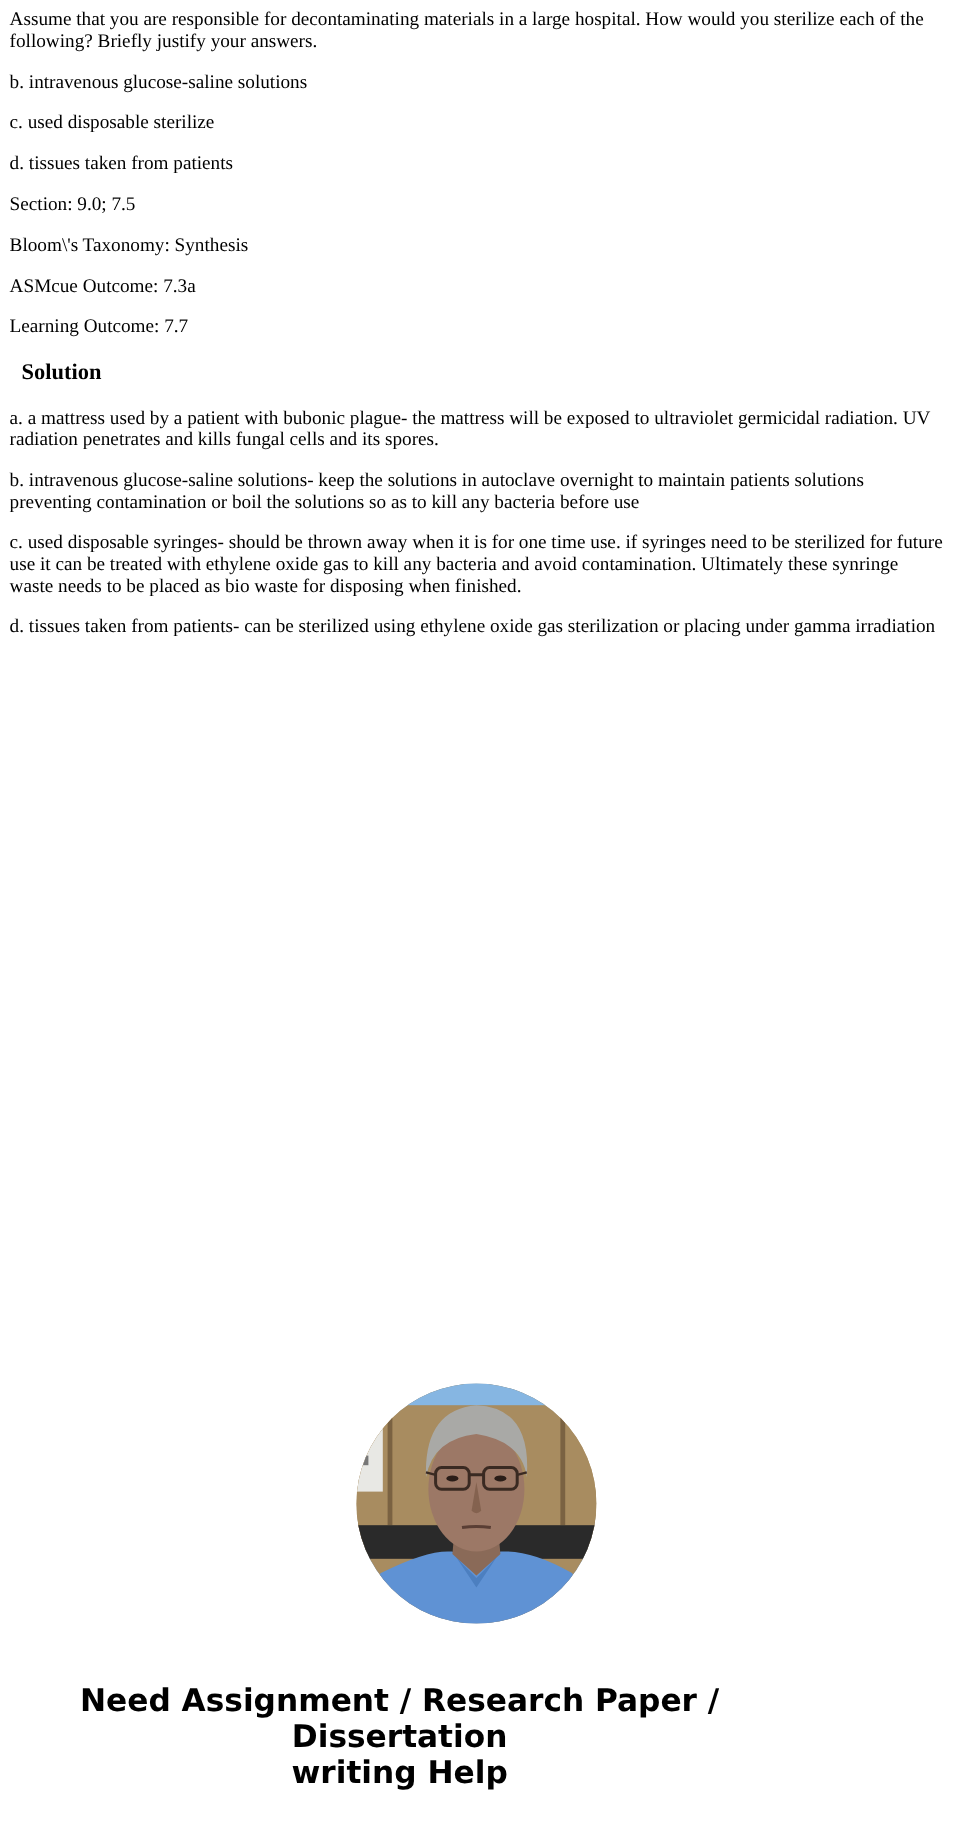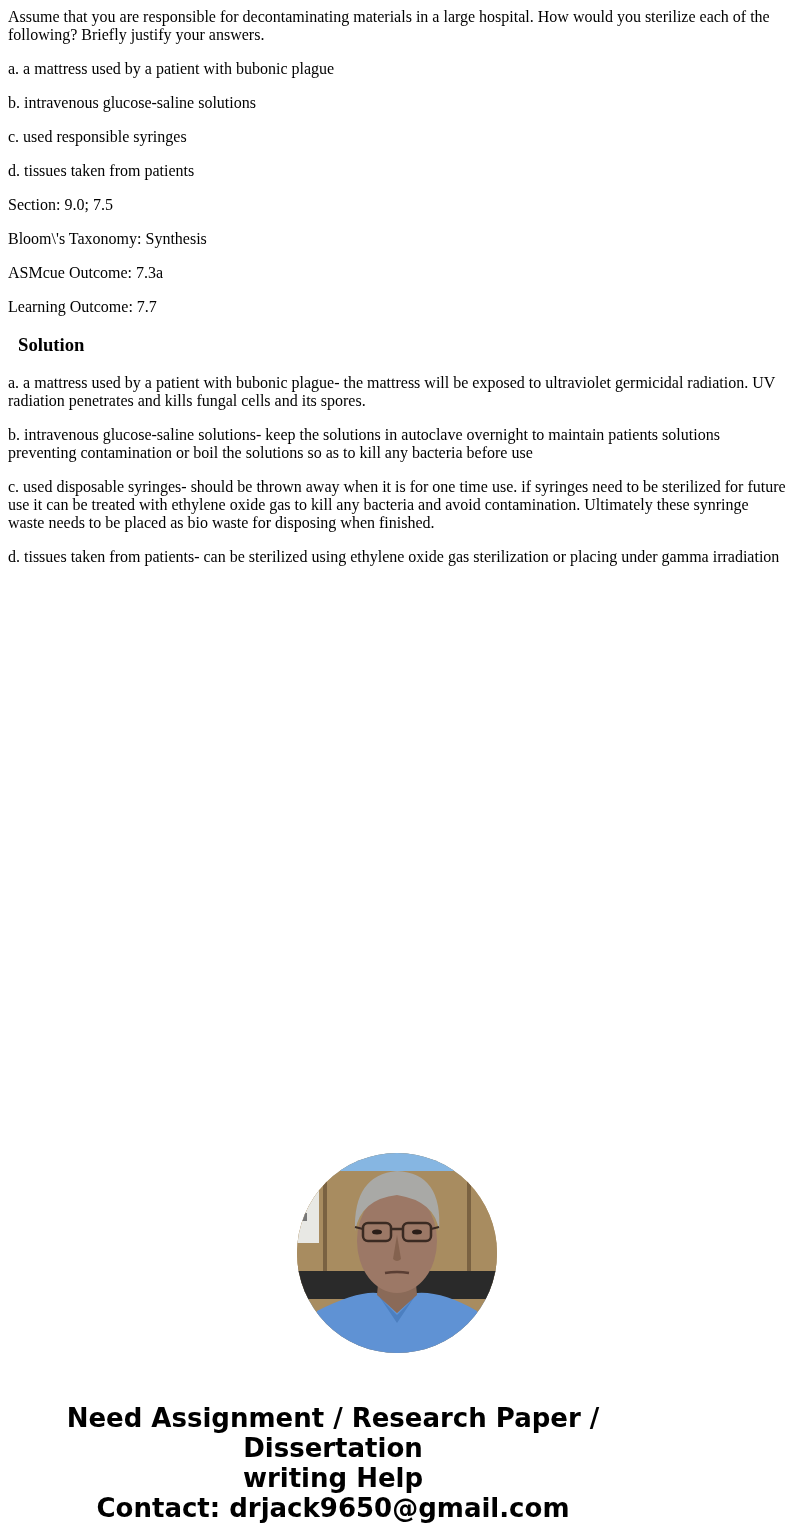--- a/index.html
+++ b/index.html
@@ -55,23 +55,22 @@
       line-height: 30px;
       color: #000000;
     }
     .promo div { margin: 0; }
   </style>
 </head>
 <body>
 
 <div class="content">
   <p>Assume that you are responsible for decontaminating materials in a large hospital. How would you sterilize each of the following? Briefly justify your answers.</p>
-  <p>a. a mattress used by a patient with bubonic plague</p>
   <p>b. intravenous glucose-saline solutions</p>
-  <p>c. used responsible syringes</p>
+  <p>c. used disposable sterilize</p>
   <p>d. tissues taken from patients</p>
   <p>Section: 9.0; 7.5</p>
   <p>Bloom\'s Taxonomy: Synthesis</p>
   <p>ASMcue Outcome: 7.3a</p>
   <p>Learning Outcome: 7.7</p>
 
   <h3>Solution</h3>
 
   <p>a. a mattress used by a patient with bubonic plague- the mattress will be exposed to ultraviolet germicidal radiation. UV radiation penetrates and kills fungal cells and its spores.</p>
   <p>b. intravenous glucose-saline solutions- keep the solutions in autoclave overnight to maintain patients solutions preventing contamination or boil the solutions so as to kill any bacteria before use</p>
@@ -109,14 +108,13 @@
     <ellipse cx="120" cy="79" rx="5" ry="2.5" fill="#2a1d18"></ellipse>
 
     <path d="M100 82 L96 106 Q100 110 104 106 Z" fill="#84624f"></path>
     <path d="M88 120 Q100 118 112 120" stroke="#5a3e34" stroke-width="2.5" fill="none"></path>
   </svg>
 </div>
 
 <div class="promo">
   <div>Need Assignment / Research Paper / Dissertation</div>
   <div>writing Help</div>
-  <div>Contact: drjack9650@gmail.com</div>
 </div>
 
 </body></html>

